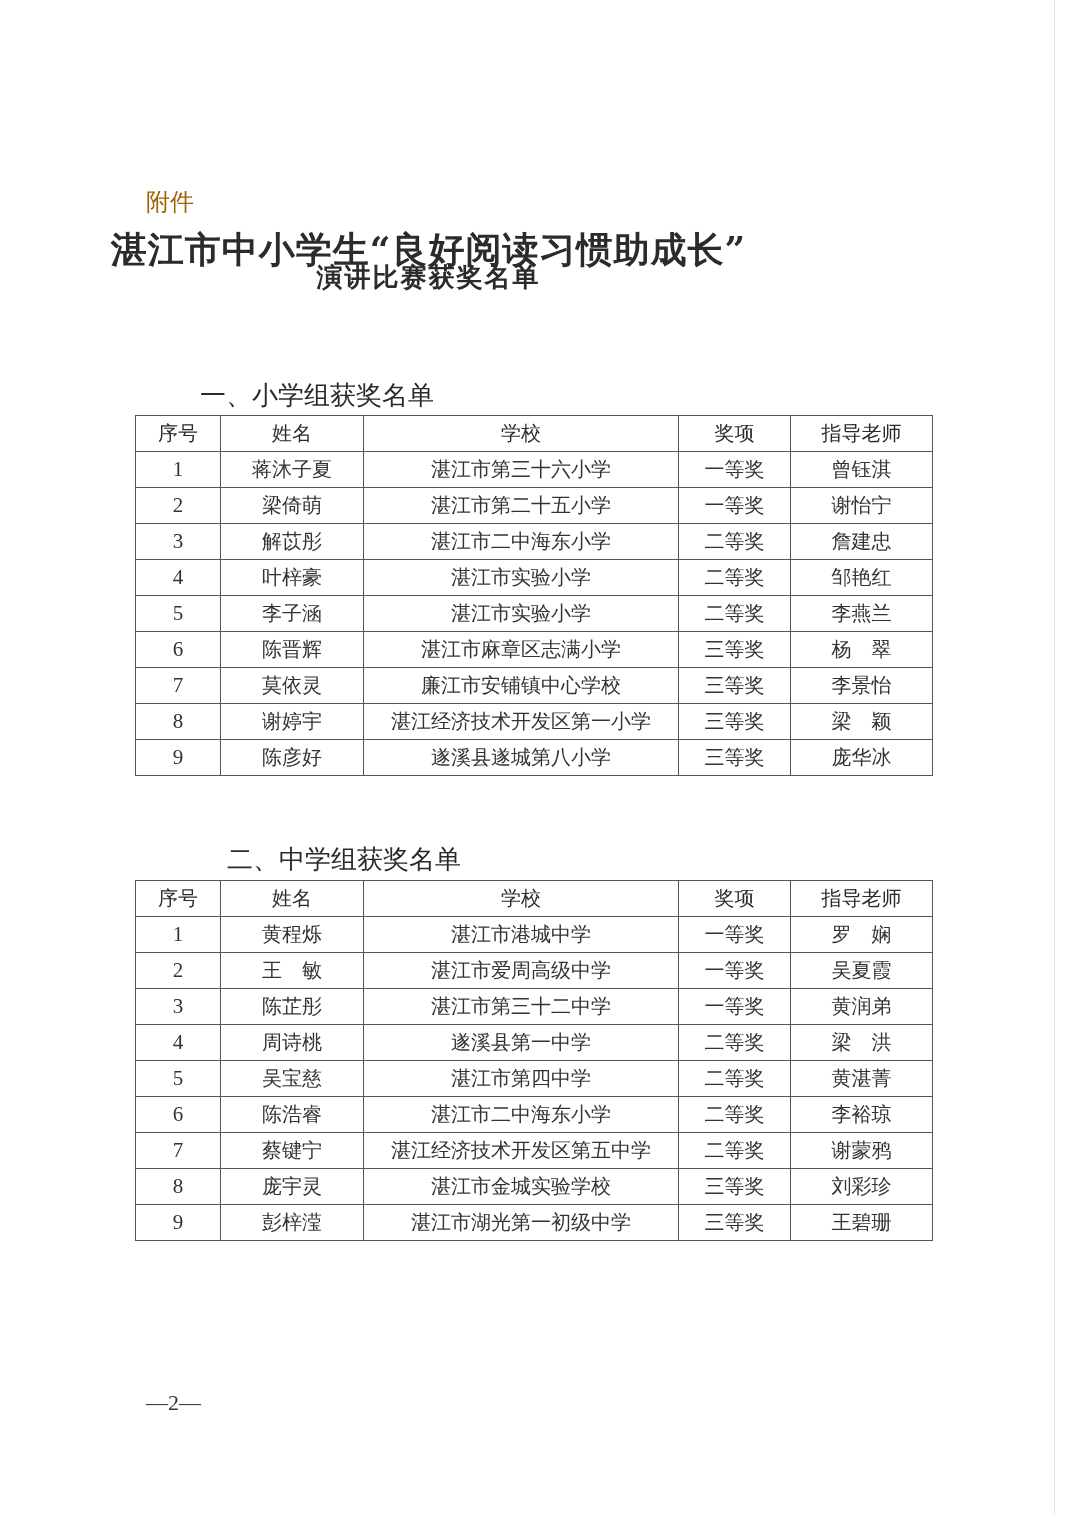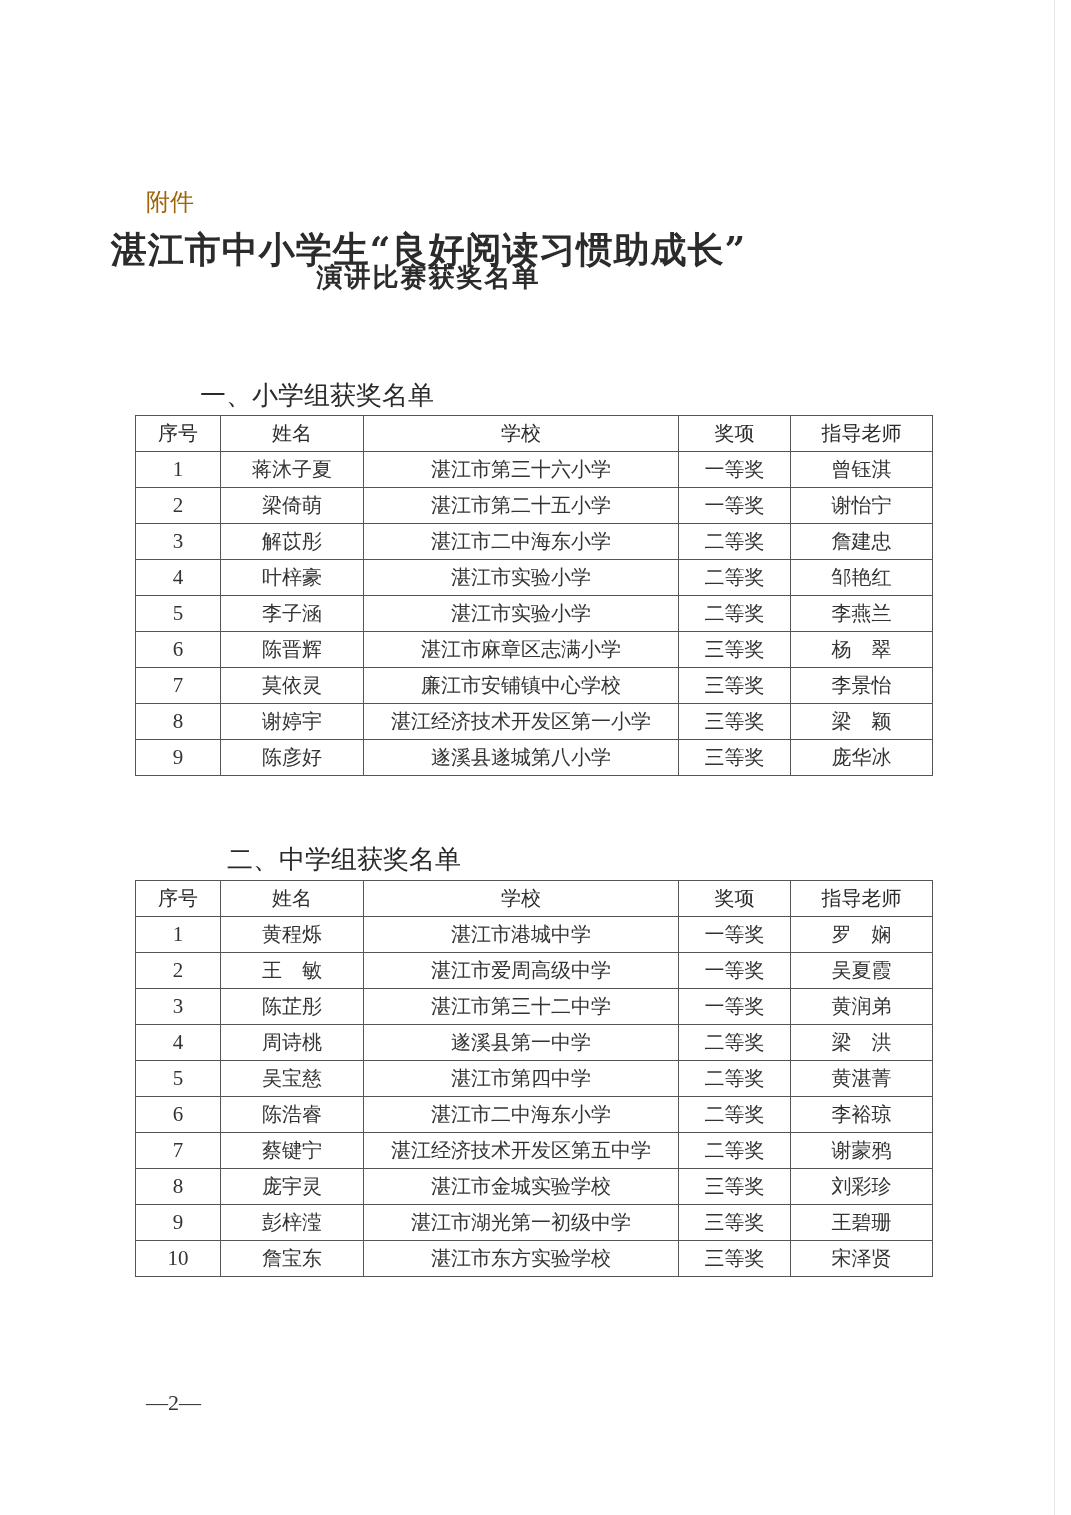--- a/index.html
+++ b/index.html
@@ -193,23 +193,16 @@
         <td>三等奖</td>
         <td>刘彩珍</td>
       </tr>
       <tr>
         <td class="num">9</td>
         <td>彭梓滢</td>
         <td>湛江市湖光第一初级中学</td>
         <td>三等奖</td>
         <td>王碧珊</td>
       </tr>
-      <tr>
-        <td class="num">10</td>
-        <td>詹宝东</td>
-        <td>湛江市东方实验学校</td>
-        <td>三等奖</td>
-        <td>宋泽贤</td>
-      </tr>
     </tbody>
 </table>
 
 <div class="page-num">—2—</div>
 
 </body></html>

